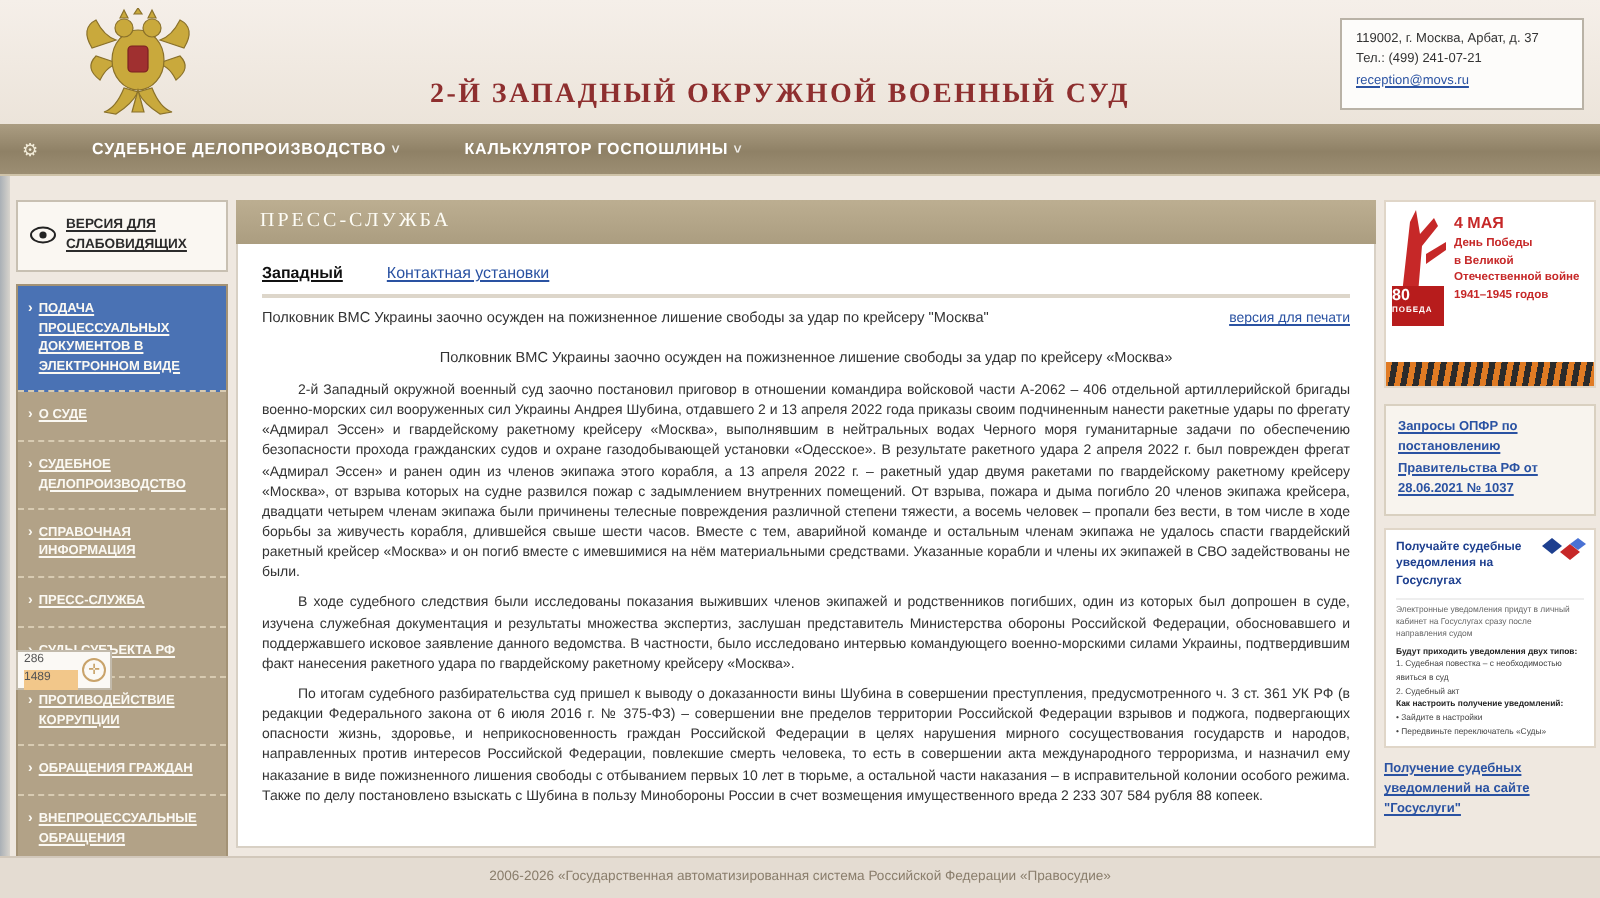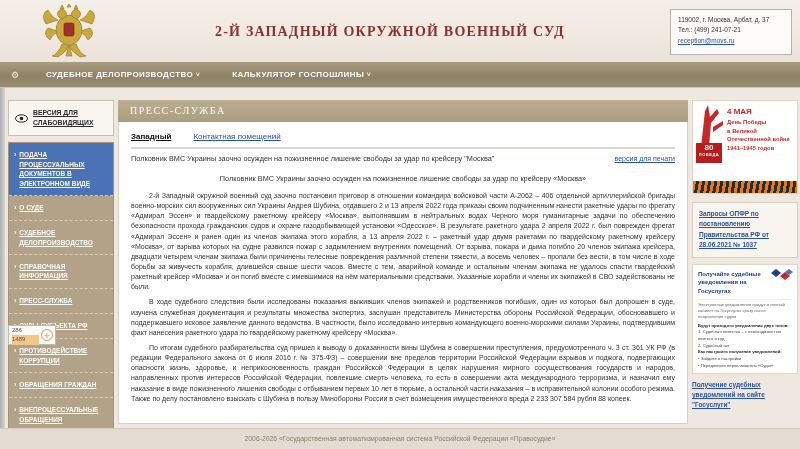--- a/index.html
+++ b/index.html
@@ -8,21 +8,21 @@
   .page { position:absolute; inset:0; }
 
   
   .edge-strip { position:absolute; left:0; top:0; width:5px; height:449px;
     background:linear-gradient(90deg,#aab0b6,#d8d4cd); }
 
   
   .header { position:absolute; left:0; top:0; width:800px; height:62px;
     background:linear-gradient(180deg,#f5efe9,#ece4da); }
   .coat { position:absolute; left:38px; top:4px; width:62px; height:56px; }
-  .site-title { position:absolute; left:120px; right:140px; top:24px; text-align:center;
+  .site-title { position:absolute; left:120px; right:140px; top:40px; text-align:center;
     font-family:"Liberation Serif", serif; font-weight:bold; font-size:14px;
     letter-spacing:1.2px; color:#8e2f2f; }
   .contact-box { position:absolute; right:8px; top:9px; width:122px; height:46px;
     background:#fdfcfa; border:1px solid #b9b2a6; padding:5px 7px;
     font-size:6.5px; line-height:1.6; color:#333; }
   .contact-box a { color:#2a52a2; }
 
   
   .navbar { position:absolute; left:0; top:62px; width:800px; height:26px;
     background:linear-gradient(180deg,#ab9d82,#8f8166 55%,#9c8e73);
@@ -78,21 +78,21 @@
   .article-title { text-align:center; font-size:7.3px; color:#333; margin:9px 40px 8px 40px; }
   .article-body p { font-size:7px; color:#333; line-height:1.45; text-align:justify;
     text-indent:18px; margin-bottom:5px; }
 
   
   .rsb { position:absolute; left:692px; top:100px; width:106px; }
   .vday { background:#fff; border:1px solid #e0d6c8; height:94px; position:relative;
     overflow:hidden; cursor:pointer; }
   .vday-art { position:absolute; left:2px; top:2px; width:30px; height:72px; }
   .vday-badge { position:absolute; left:3px; top:42px; width:26px; height:20px;
-    background:#b71c1c; color:#fff; font-size:8px; font-weight:bold; text-align:center; }
+    background:#b71c1c; color:#fff; font-size:8px; font-weight:bold; }
   .vday-badge small { display:block; font-size:4px; letter-spacing:.5px; }
   .vday-text { position:absolute; left:34px; top:5px; right:3px; color:#c62828;
     font-size:5.8px; font-weight:bold; line-height:1.5; }
   .vday-text .big { font-size:8px; }
   .ribbon { position:absolute; left:0; bottom:0; width:100%; height:13px;
     background:repeating-linear-gradient(100deg,#e07b24 0 3px,#2b2b2b 3px 6px);
     border-top:1px solid #fff; }
   .opfr { margin-top:8px; background:#f8f4ee; border:1px solid #d9d0c0; padding:6px;
     font-size:6.5px; font-weight:bold; color:#2a52a2; text-decoration:underline;
     line-height:1.6; cursor:pointer; }
@@ -224,21 +224,21 @@
     </div>
     <div class="logo">
         <span>✛</span>
       </div>
   </div>
 
   <div class="press-bar">ПРЕСС-СЛУЖБА</div>
   <div class="content">
     <div class="tabs">
       <span class="tab-active">Западный</span>
-      <span class="tab-link">Контактная помещений</span>
+      <span class="tab-link">Контактная установки</span>
     </div>
     <div class="rule"></div>
     <div class="rule"></div>
     <div class="headline-row">
       <span class="news-title">Полковник ВМС Украины заочно осужден на пожизненное лишение свободы за удар по крейсеру "Москва"</span>
       <span class="print-link">версия для печати</span>
     </div>
     <div class="article-title">Полковник ВМС Украины заочно осужден на пожизненное лишение свободы за удар по крейсеру «Москва»</div>
     <div class="article-body">
         <p>2-й Западный окружной военный суд заочно постановил приговор в отношении командира войсковой части А-2062 – 406 отдельной артиллерийской бригады военно-морских сил вооруженных сил Украины Андрея Шубина, отдавшего 2 и 13 апреля 2022 года приказы своим подчиненным нанести ракетные удары по фрегату «Адмирал Эссен» и гвардейскому ракетному крейсеру «Москва», выполнявшим в нейтральных водах Черного моря гуманитарные задачи по обеспечению безопасности прохода гражданских судов и охране газодобывающей установки «Одесское». В результате ракетного удара 2 апреля 2022 г. был поврежден фрегат «Адмирал Эссен» и ранен один из членов экипажа этого корабля, а 13 апреля 2022 г. – ракетный удар двумя ракетами по гвардейскому ракетному крейсеру «Москва», от взрыва которых на судне развился пожар с задымлением внутренних помещений. От взрыва, пожара и дыма погибло 20 членов экипажа крейсера, двадцати четырем членам экипажа были причинены телесные повреждения различной степени тяжести, а восемь человек – пропали без вести, в том числе в ходе борьбы за живучесть корабля, длившейся свыше шести часов. Вместе с тем, аварийной команде и остальным членам экипажа не удалось спасти гвардейский ракетный крейсер «Москва» и он погиб вместе с имевшимися на нём материальными средствами. Указанные корабли и члены их экипажей в СВО задействованы не были.</p>

